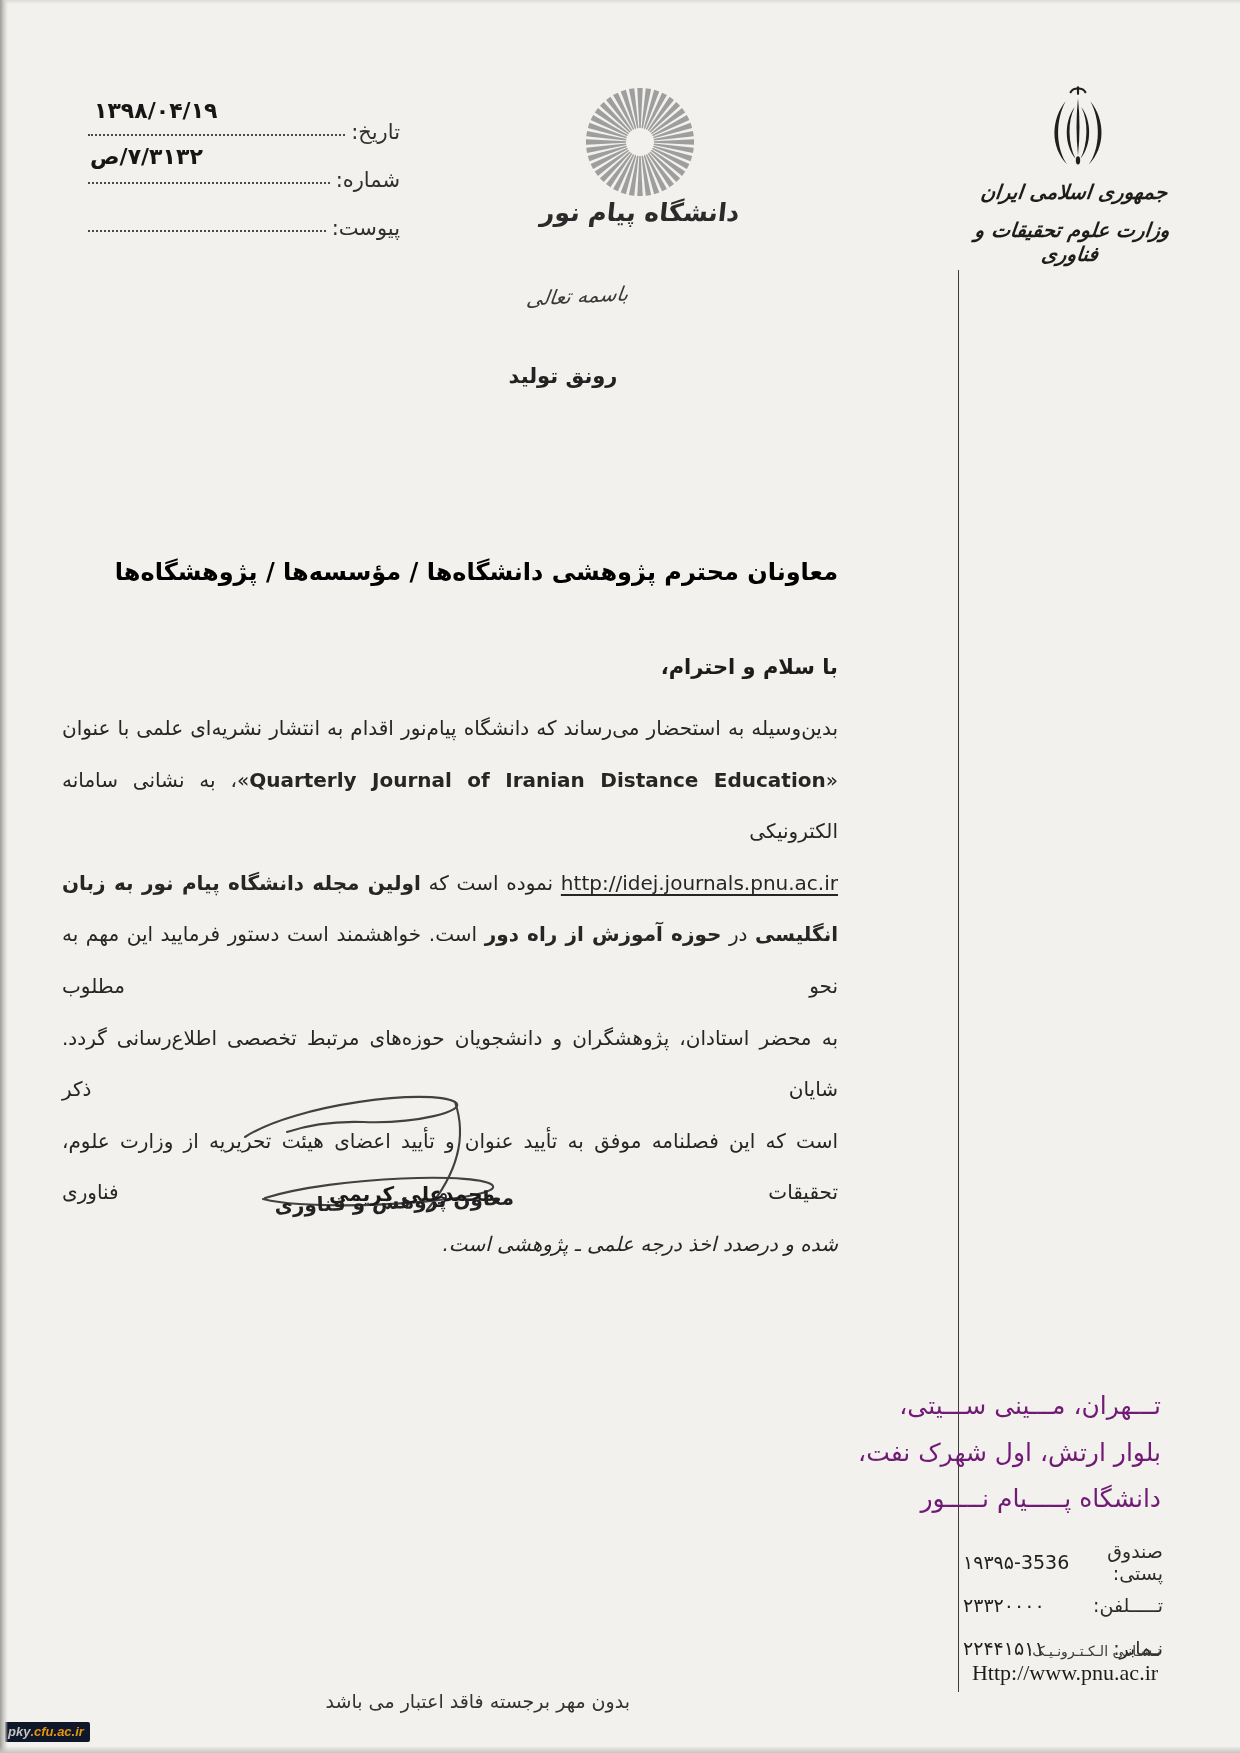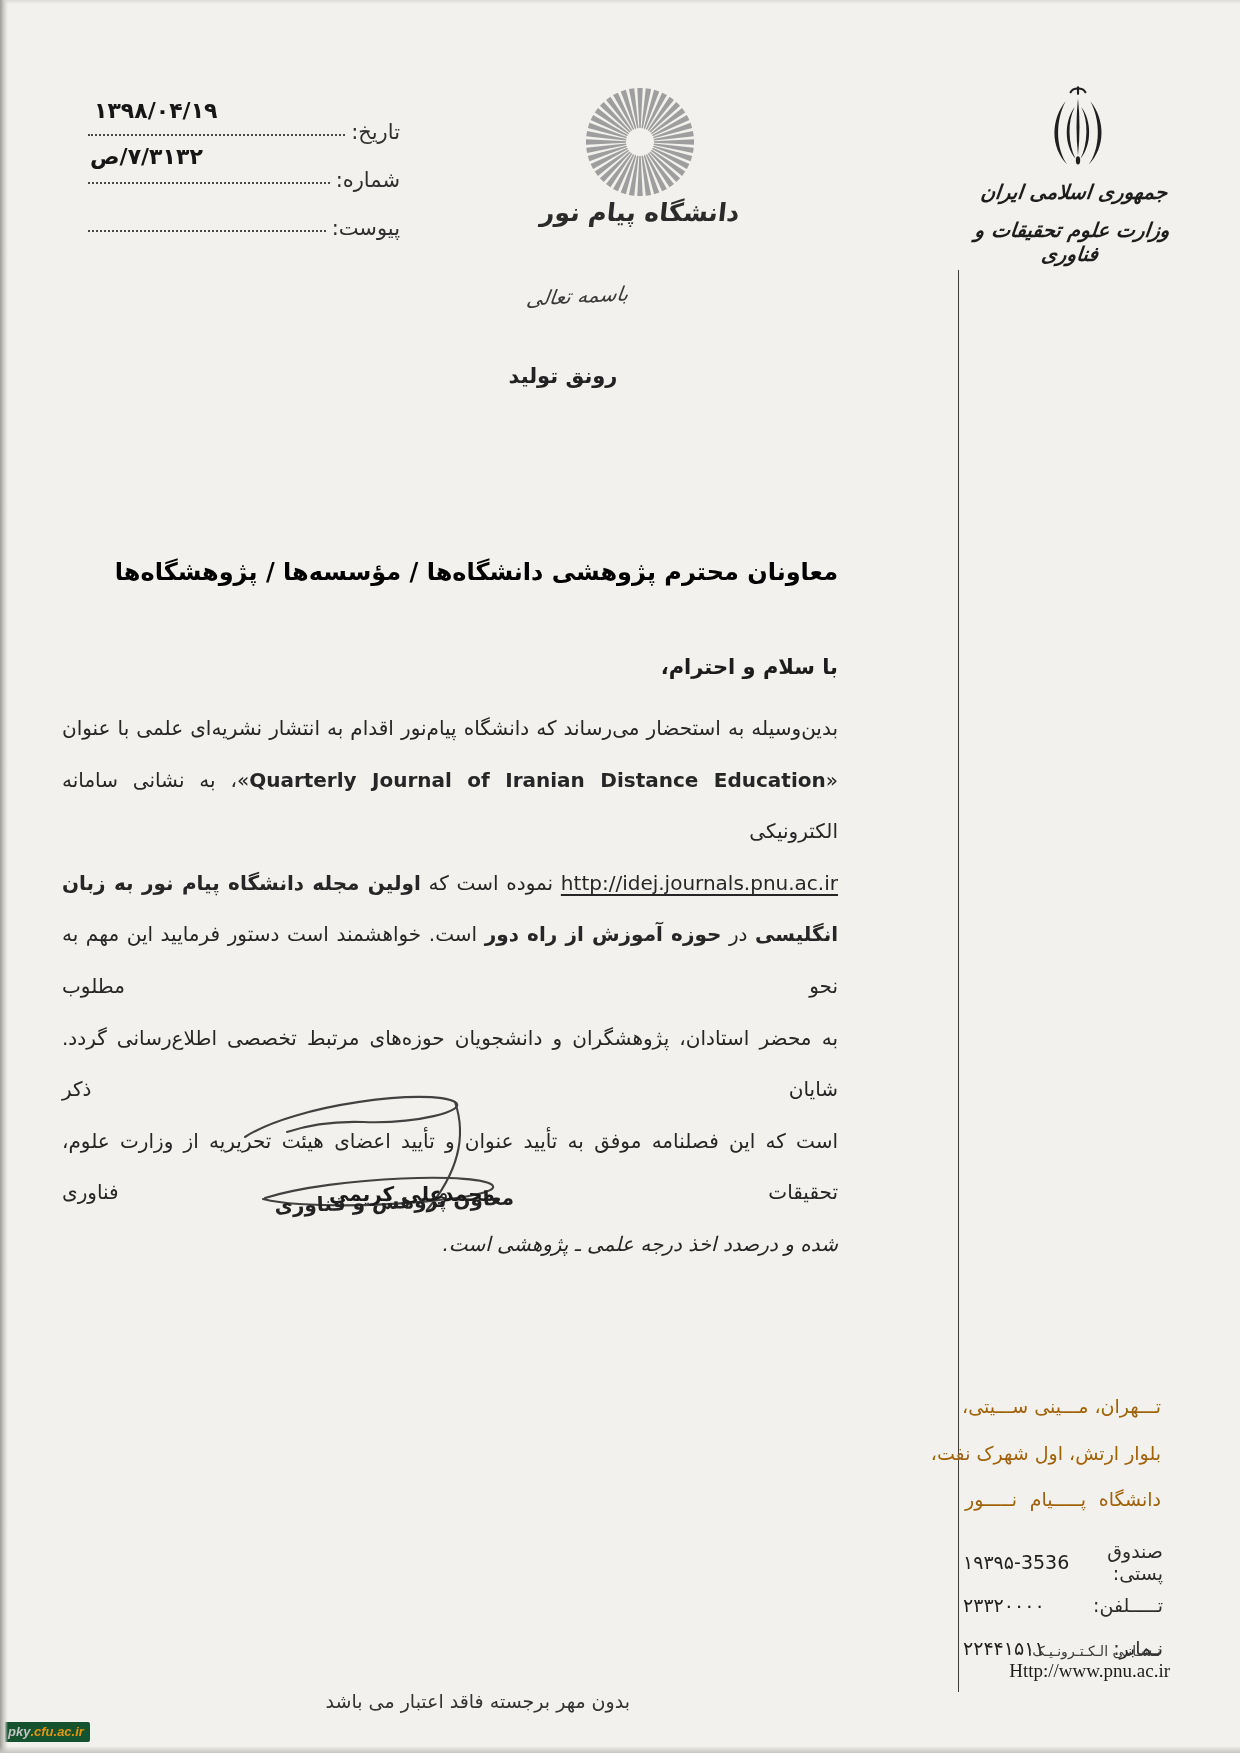--- a/index.html
+++ b/index.html
@@ -58,35 +58,35 @@
 
   
   .sig-svg{position:absolute;left:215px;top:1082px;width:300px;height:150px;}
   .sig-name{position:absolute;left:370px;top:1134px;width:125px;direction:rtl;text-align:left;
     font-size:20px;font-weight:bold;color:#1a1a1a;white-space:nowrap;margin-top:48px;}
   .sig-title{position:absolute;left:252px;top:1190px;width:262px;direction:rtl;
     font-size:20px;font-weight:bold;color:#222;transform:rotate(-2deg);white-space:nowrap;}
 
   
   .addr{position:absolute;left:965px;top:1383px;width:196px;direction:rtl;
-    font-size:19px;color:#a16207;}
+    font-size:25px;color:#701a75;}
   .addr-line{height:46.5px;line-height:46.5px;text-align:justify;text-align-last:justify;white-space:nowrap;}
   .contact{position:absolute;left:963px;top:1540px;width:200px;direction:rtl;font-size:19px;color:#2c2c2c;}
   .contact-row{display:flex;justify-content:space-between;align-items:center;height:43px;}
   .cvalue{direction:ltr;unicode-bidi:isolate;font-size:19px;color:#1f1f1f;letter-spacing:2px;}
   .email-label{position:absolute;left:965px;top:1643px;width:196px;direction:rtl;text-align:right;
     font-size:14px;color:#3a3a3a;}
-  .website{position:absolute;left:960px;top:1660px;width:210px;text-align:right;
-    font-family:"Liberation Serif",serif;font-size:19px;color:#1c1c1c;}
+  .website{position:absolute;left:960px;top:1660px;width:210px;text-align:center;
+    font-family:"Liberation Serif",serif;font-size:22px;color:#1c1c1c;}
 
   
   .stamp-note{position:absolute;left:300px;top:1690px;width:330px;direction:rtl;
     font-size:19px;color:#333;}
   .badge{position:absolute;left:2px;top:1722px;height:20px;padding:0 6px;
-    background:#14532d;border-radius:2px;display:flex;align-items:center;
+    background:#0f172a;border-radius:2px;display:flex;align-items:center;
     font-family:"Liberation Sans",sans-serif;font-style:italic;font-weight:bold;font-size:13px;line-height:20px;}
   .badge .pfx{color:#c3c3c3;}
   .badge .sfx{color:#e5940e;}
 </style>
 </head>
 <body>
 
 <div class="page">
   <div class="edge-top"></div>
 

